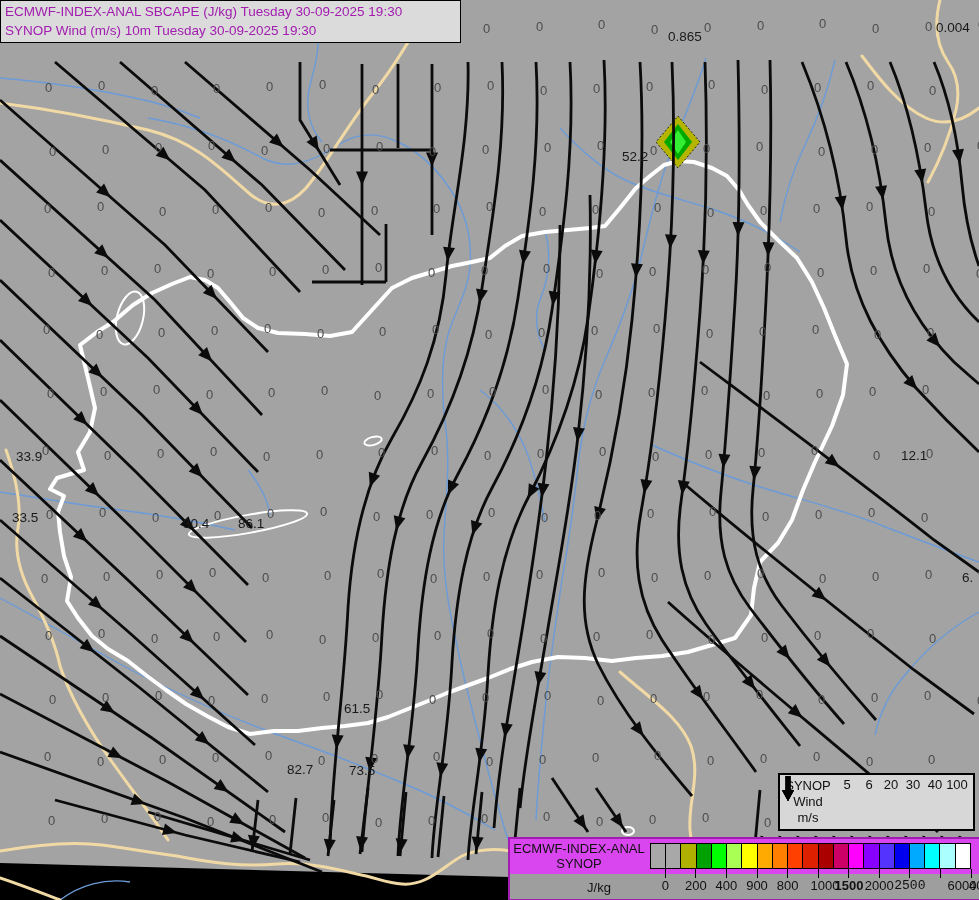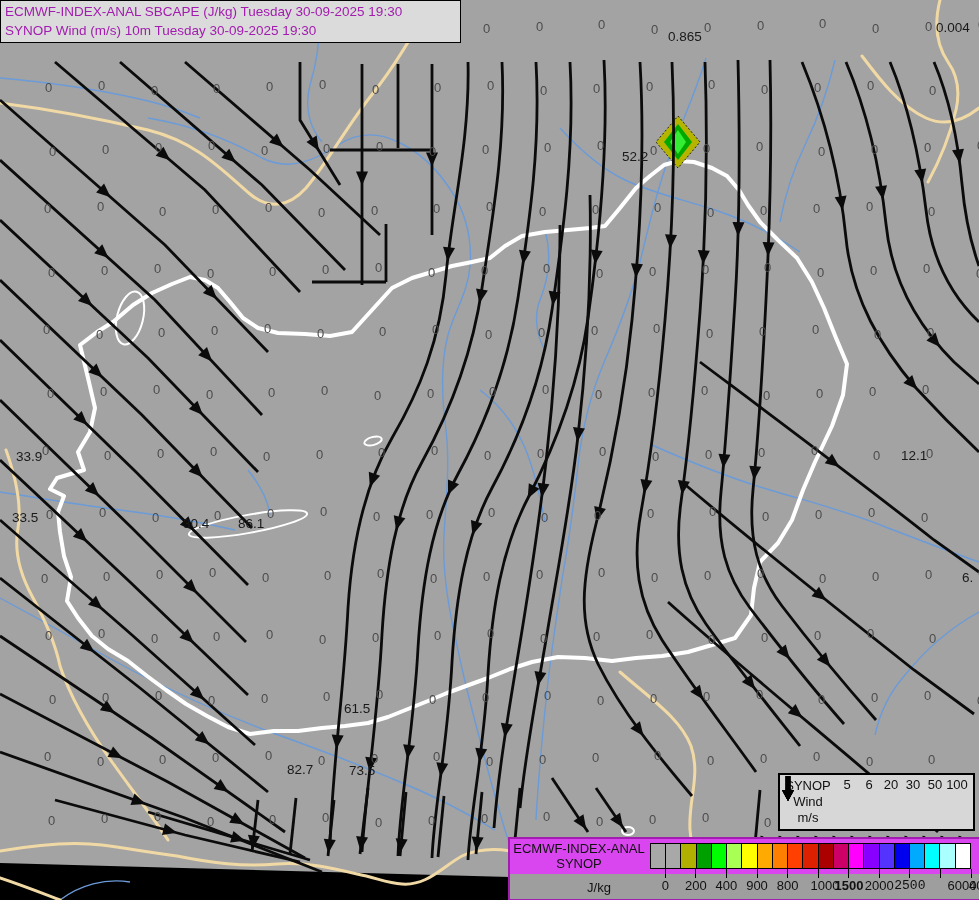--- a/index.html
+++ b/index.html
@@ -526,21 +526,21 @@
             <line x1="8" y1="1" x2="8" y2="17" stroke="#000" stroke-width="3.8"></line>
             <polygon points="8,26 2,15 14,15" fill="#000"></polygon>
           </svg>
           <div class="num">30</div>
         </div>
         <div class="synop-col">
           <svg width="16" height="27">
             <line x1="8" y1="1" x2="8" y2="17" stroke="#000" stroke-width="4.8"></line>
             <polygon points="8,26 2,15 14,15" fill="#000"></polygon>
           </svg>
-          <div class="num">50</div>
+          <div class="num">40</div>
         </div>
         <div class="synop-col">
           <svg width="16" height="27">
             <line x1="8" y1="1" x2="8" y2="17" stroke="#000" stroke-width="5.6"></line>
             <polygon points="8,26 2,15 14,15" fill="#000"></polygon>
           </svg>
           <div class="num">100</div>
         </div>
       </div>
   </div>

